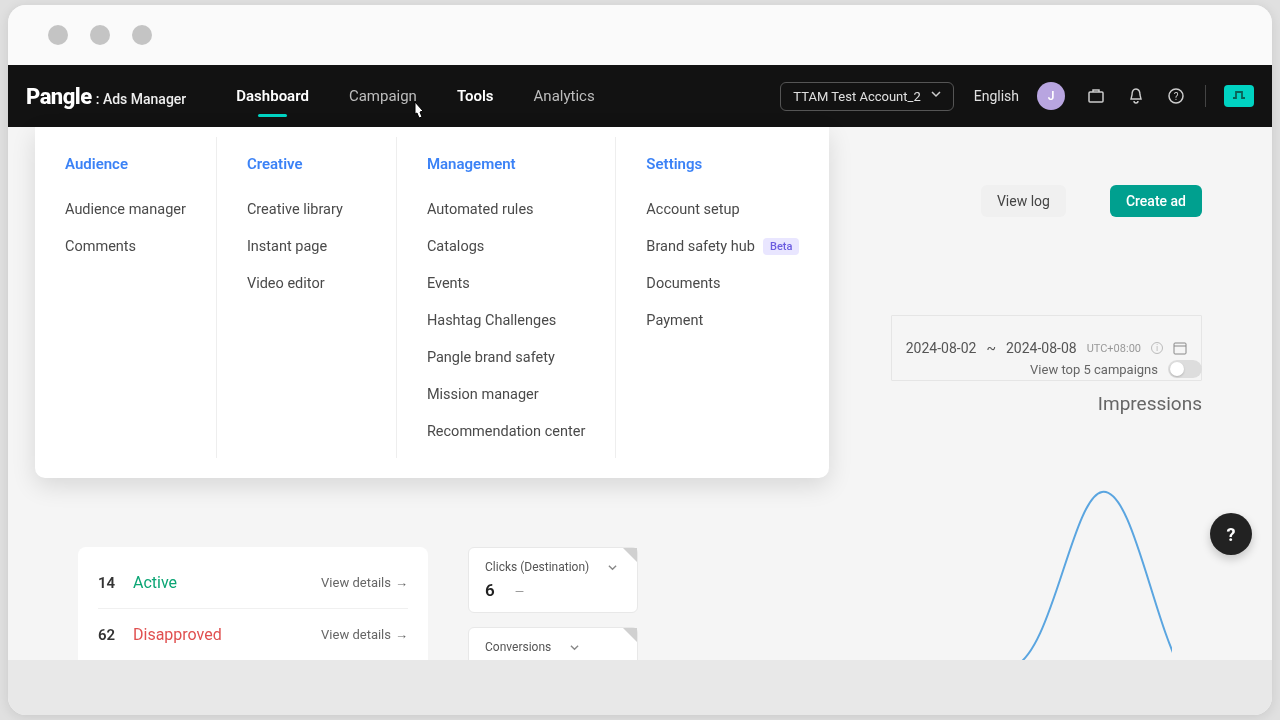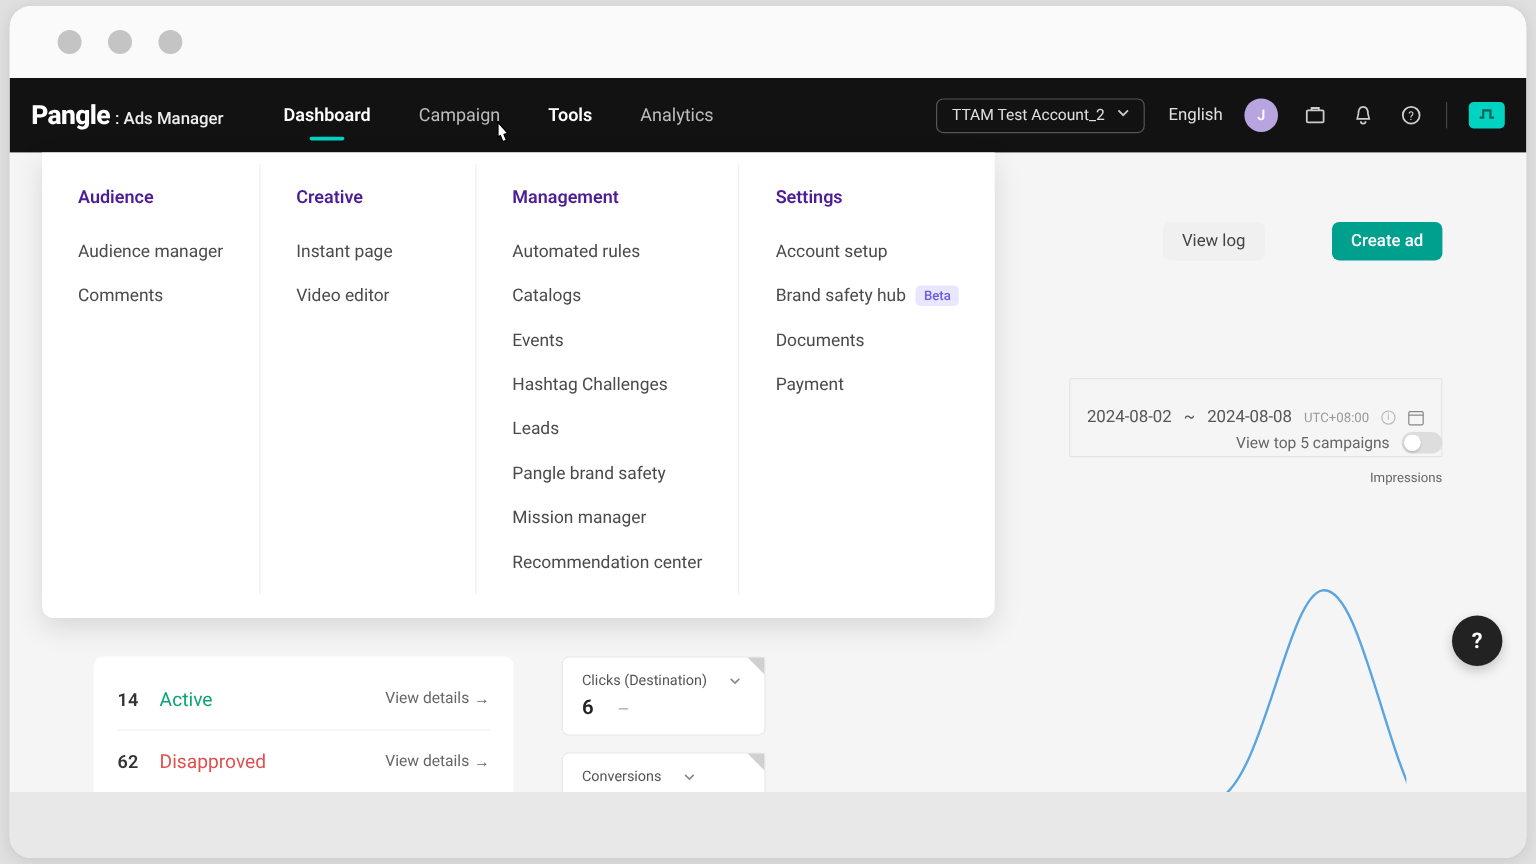--- a/index.html
+++ b/index.html
@@ -21,42 +21,42 @@
   .chev-down { width:10px; height:10px; display:inline-block; }
   .lang { margin-left:20px; font-size:14px; color:#e0e0e0; cursor:pointer;}
   .avatar { width:28px; height:28px; border-radius:50%; background:#b8a5e0; margin-left:18px; display:flex;align-items:center;justify-content:center;font-size:12px;color:#fff;font-weight:600;}
   .topicon { margin-left:22px; cursor:pointer; color:#d0d0d0; }
   .divider-v { width:1px; height:22px; background:#444; margin-left:20px; }
   .support { margin-left:18px; width:30px; height:22px; background:#00d3c2; border-radius:4px; display:flex;align-items:center;justify-content:center; cursor:pointer;}
   
   .mega { position:absolute; left:27px; top:122px; background:#fff; border-radius:0 0 10px 10px; box-shadow:0 8px 24px rgba(0,0,0,0.12); display:flex; z-index:50; padding: 10px 0 20px 0;}
   .mega-col { padding: 18px 30px 8px 30px; border-right:1px solid #eee; min-width:180px; }
   .mega-col:last-child { border-right:none; }
-  .mega-head { font-size:15px; font-weight:600; color:#4c1d95; margin-bottom:18px; }
+  .mega-head { font-size:15px; font-weight:600; color:#3b82f6; margin-bottom:18px; }
   .mega-item { font-size:14.5px; color:#4a4a4a; padding:10px 0; cursor:pointer; display:flex; align-items:center; gap:8px;}
   .beta { background:#e9e6ff; color:#6b5ce0; font-size:11px; padding:2px 7px; border-radius:4px; font-weight:500;}
   
   .cursor { position:absolute; left:400px; top:95px; z-index:100; }
   
   .content { position:absolute; left:0; right:0; top:122px; bottom:0; padding: 0 70px; }
-  .top-actions { position:absolute; right:70px; top:58px; display:flex; gap:12px; }
+  .top-actions { position:absolute; right:70px; top:58px; display:flex; }
   .btn { padding:8px 16px; border-radius:6px; font-size:14px; cursor:pointer; border:none;}
   .btn-secondary { background:#f0f0f0; color:#444; }
   .btn-primary { background:#00a08f; color:#fff; font-weight:500;margin-left:44px; }
   
   .date-picker { position:absolute; right:70px; top:188px; background:#f5f5f5; border:1px solid #e5e5e5; border-radius:1px; padding:24px 14px; display:flex; align-items:center; gap:10px; font-size:14px; color:#555; cursor:pointer;}
   .tz { font-size:11px; color:#999; }
   .info-circ { width:12px;height:12px;border:1px solid #bbb; border-radius:50%; display:inline-block; font-size:9px; text-align:center; line-height:11px; color:#bbb;}
   
   .toggle-row { position:absolute; right:70px; top:233px; display:flex; align-items:center; gap:10px; font-size:13px; color:#666;}
   .toggle { width:34px; height:18px; background:#ddd; border-radius:10px; position:relative; cursor:pointer;}
   .toggle-knob { width:14px; height:14px; background:#fff; border-radius:50%; position:absolute; left:2px; top:2px; box-shadow:0 1px 2px rgba(0,0,0,0.2);}
   
   .chart-area { position:absolute; right:70px; top:265px; width:350px; height:280px; }
-  .chart-title { position:absolute; right:0; top:0; font-size:11px; color:#666; }
+  .chart-title { position:absolute; right:0; top:0; font-size:19px; color:#666; }
   .y-axis { position:absolute; right:0; top:25px; bottom:0; width:25px; display:flex; flex-direction:column; justify-content:space-between; text-align:right; font-size:12px; color:#888;}
   .curve { position:absolute; left:0; top:25px; right:30px; bottom:0; }
   
   .status-list { position:absolute; left:70px; top:420px; width:350px; background:#fff; border-radius:8px; padding:10px 20px;}
   .status-row { display:flex; align-items:center; padding:16px 0; border-bottom:1px solid #f0f0f0;}
   .status-row:last-child{border-bottom:none;}
   .status-num { width:35px; font-size:15px; font-weight:600; color:#333;}
   .status-label { flex:1; font-size:16px;}
   .s-active{color:#0aa574;} .s-disapproved{color:#e05050;}
   .view-details{ font-size:13px; color:#666; cursor:pointer; display:flex; align-items:center; gap:4px;}
@@ -122,30 +122,30 @@
   </div>
 
   <div class="mega">
     <div class="mega-col">
       <div class="mega-head">Audience</div>
       <div class="mega-item">Audience manager</div>
       <div class="mega-item">Comments</div>
     </div>
     <div class="mega-col">
       <div class="mega-head">Creative</div>
+      <div class="mega-item">Creative library</div>
       <div class="mega-item">Instant page</div>
       <div class="mega-item">Video editor</div>
     </div>
     <div class="mega-col">
       <div class="mega-head">Management</div>
       <div class="mega-item">Automated rules</div>
       <div class="mega-item">Catalogs</div>
       <div class="mega-item">Events</div>
       <div class="mega-item">Hashtag Challenges</div>
-      <div class="mega-item">Leads</div>
       <div class="mega-item">Pangle brand safety</div>
       <div class="mega-item">Mission manager</div>
       <div class="mega-item">Recommendation center</div>
     </div>
     <div class="mega-col">
       <div class="mega-head">Settings</div>
       <div class="mega-item">Account setup</div>
       <div class="mega-item">
         <span>Brand safety hub</span>
         <span class="beta">Beta</span>

